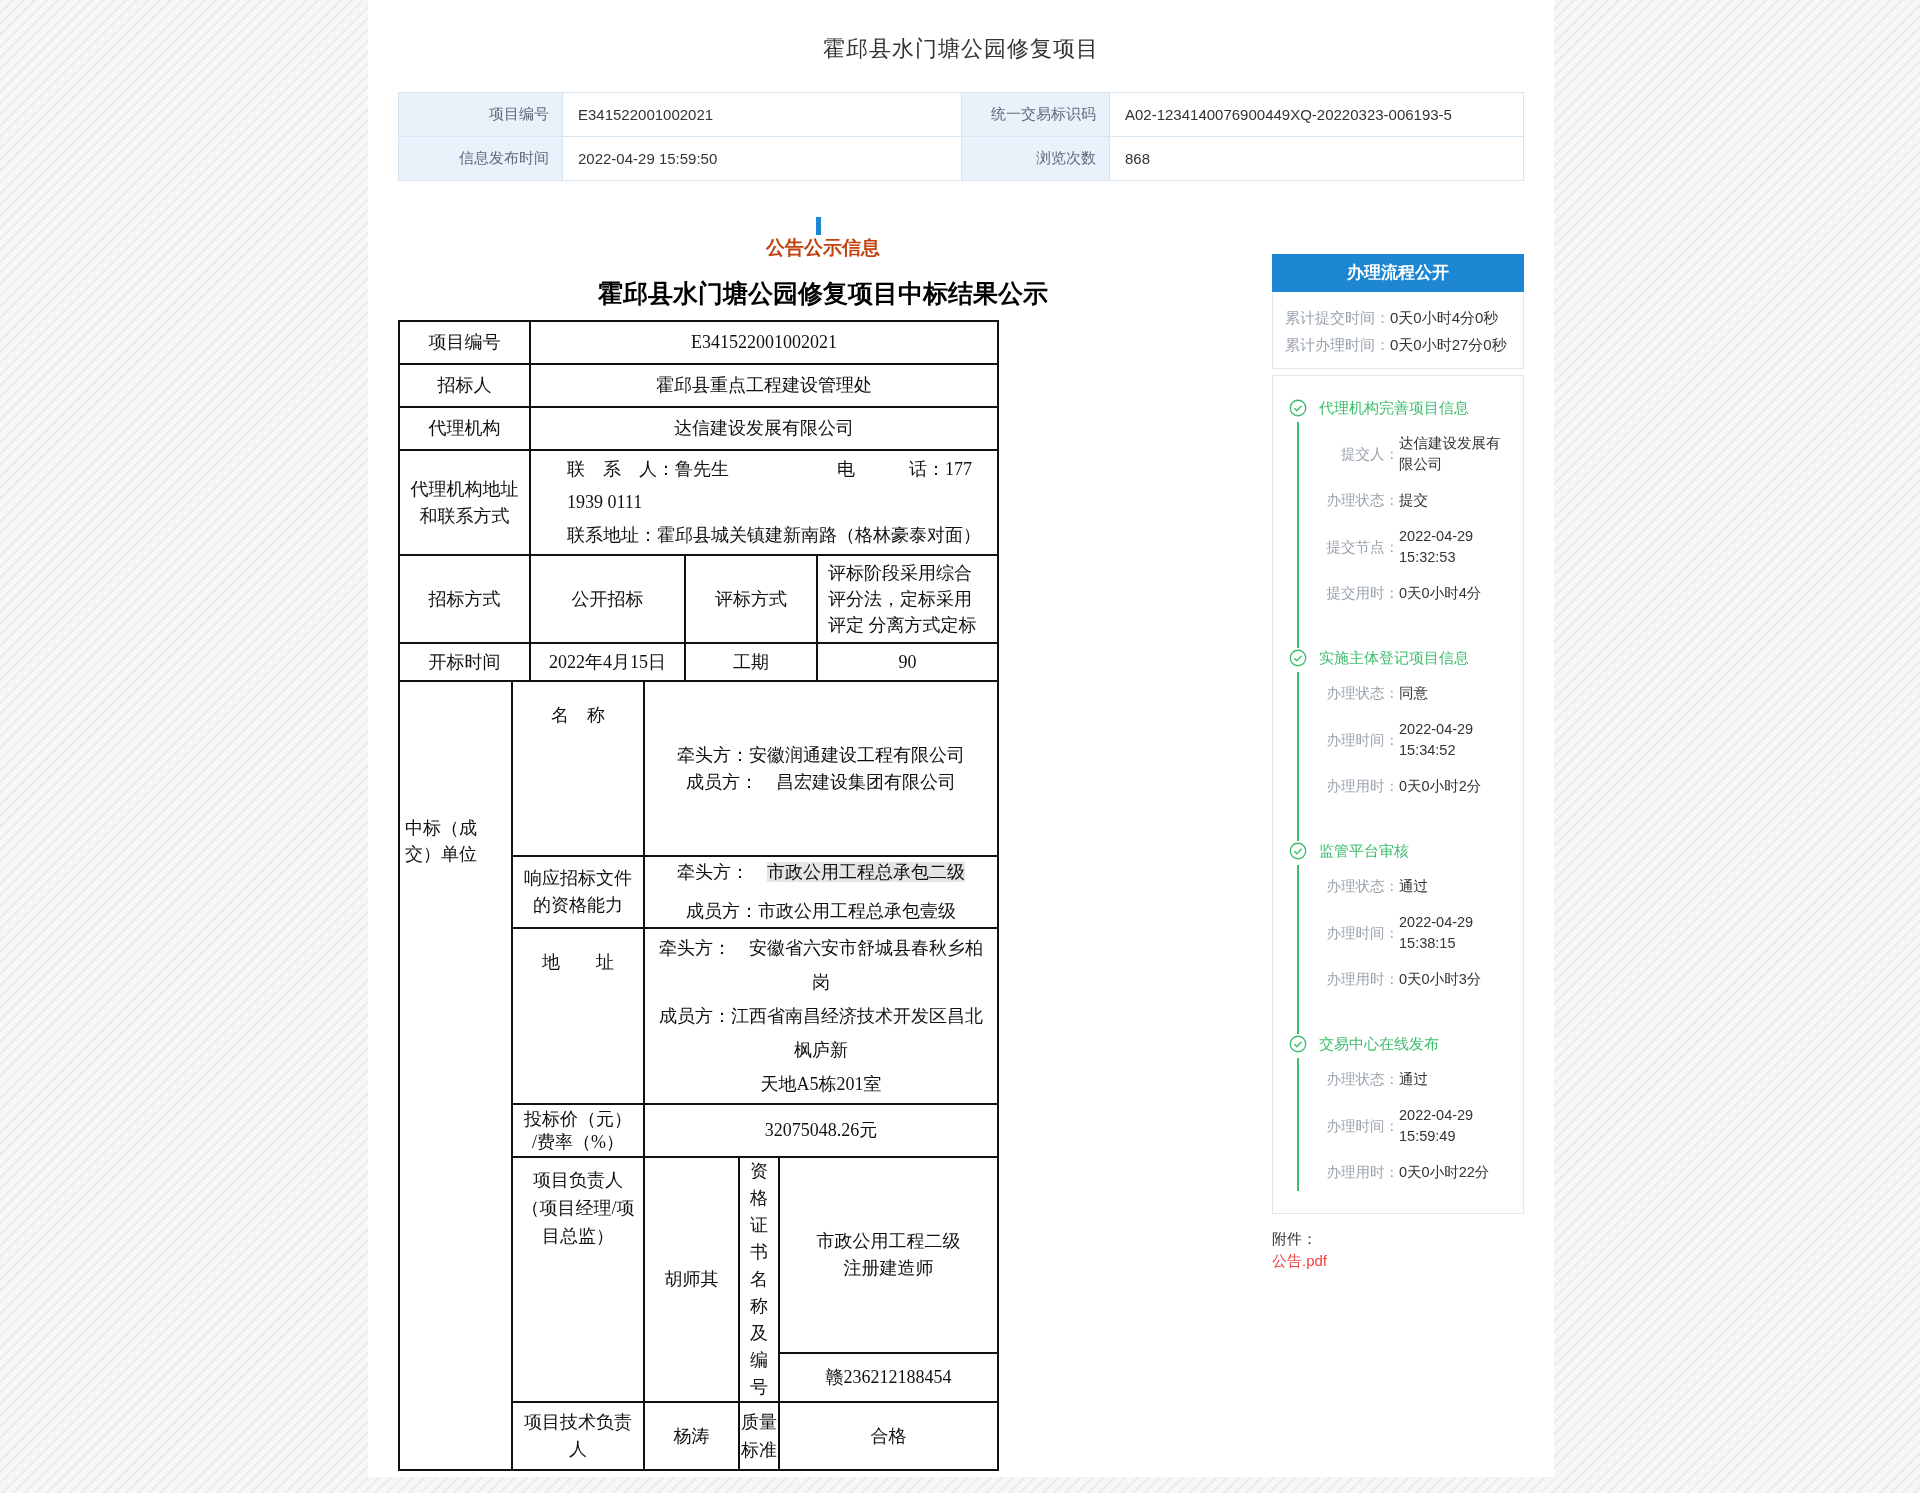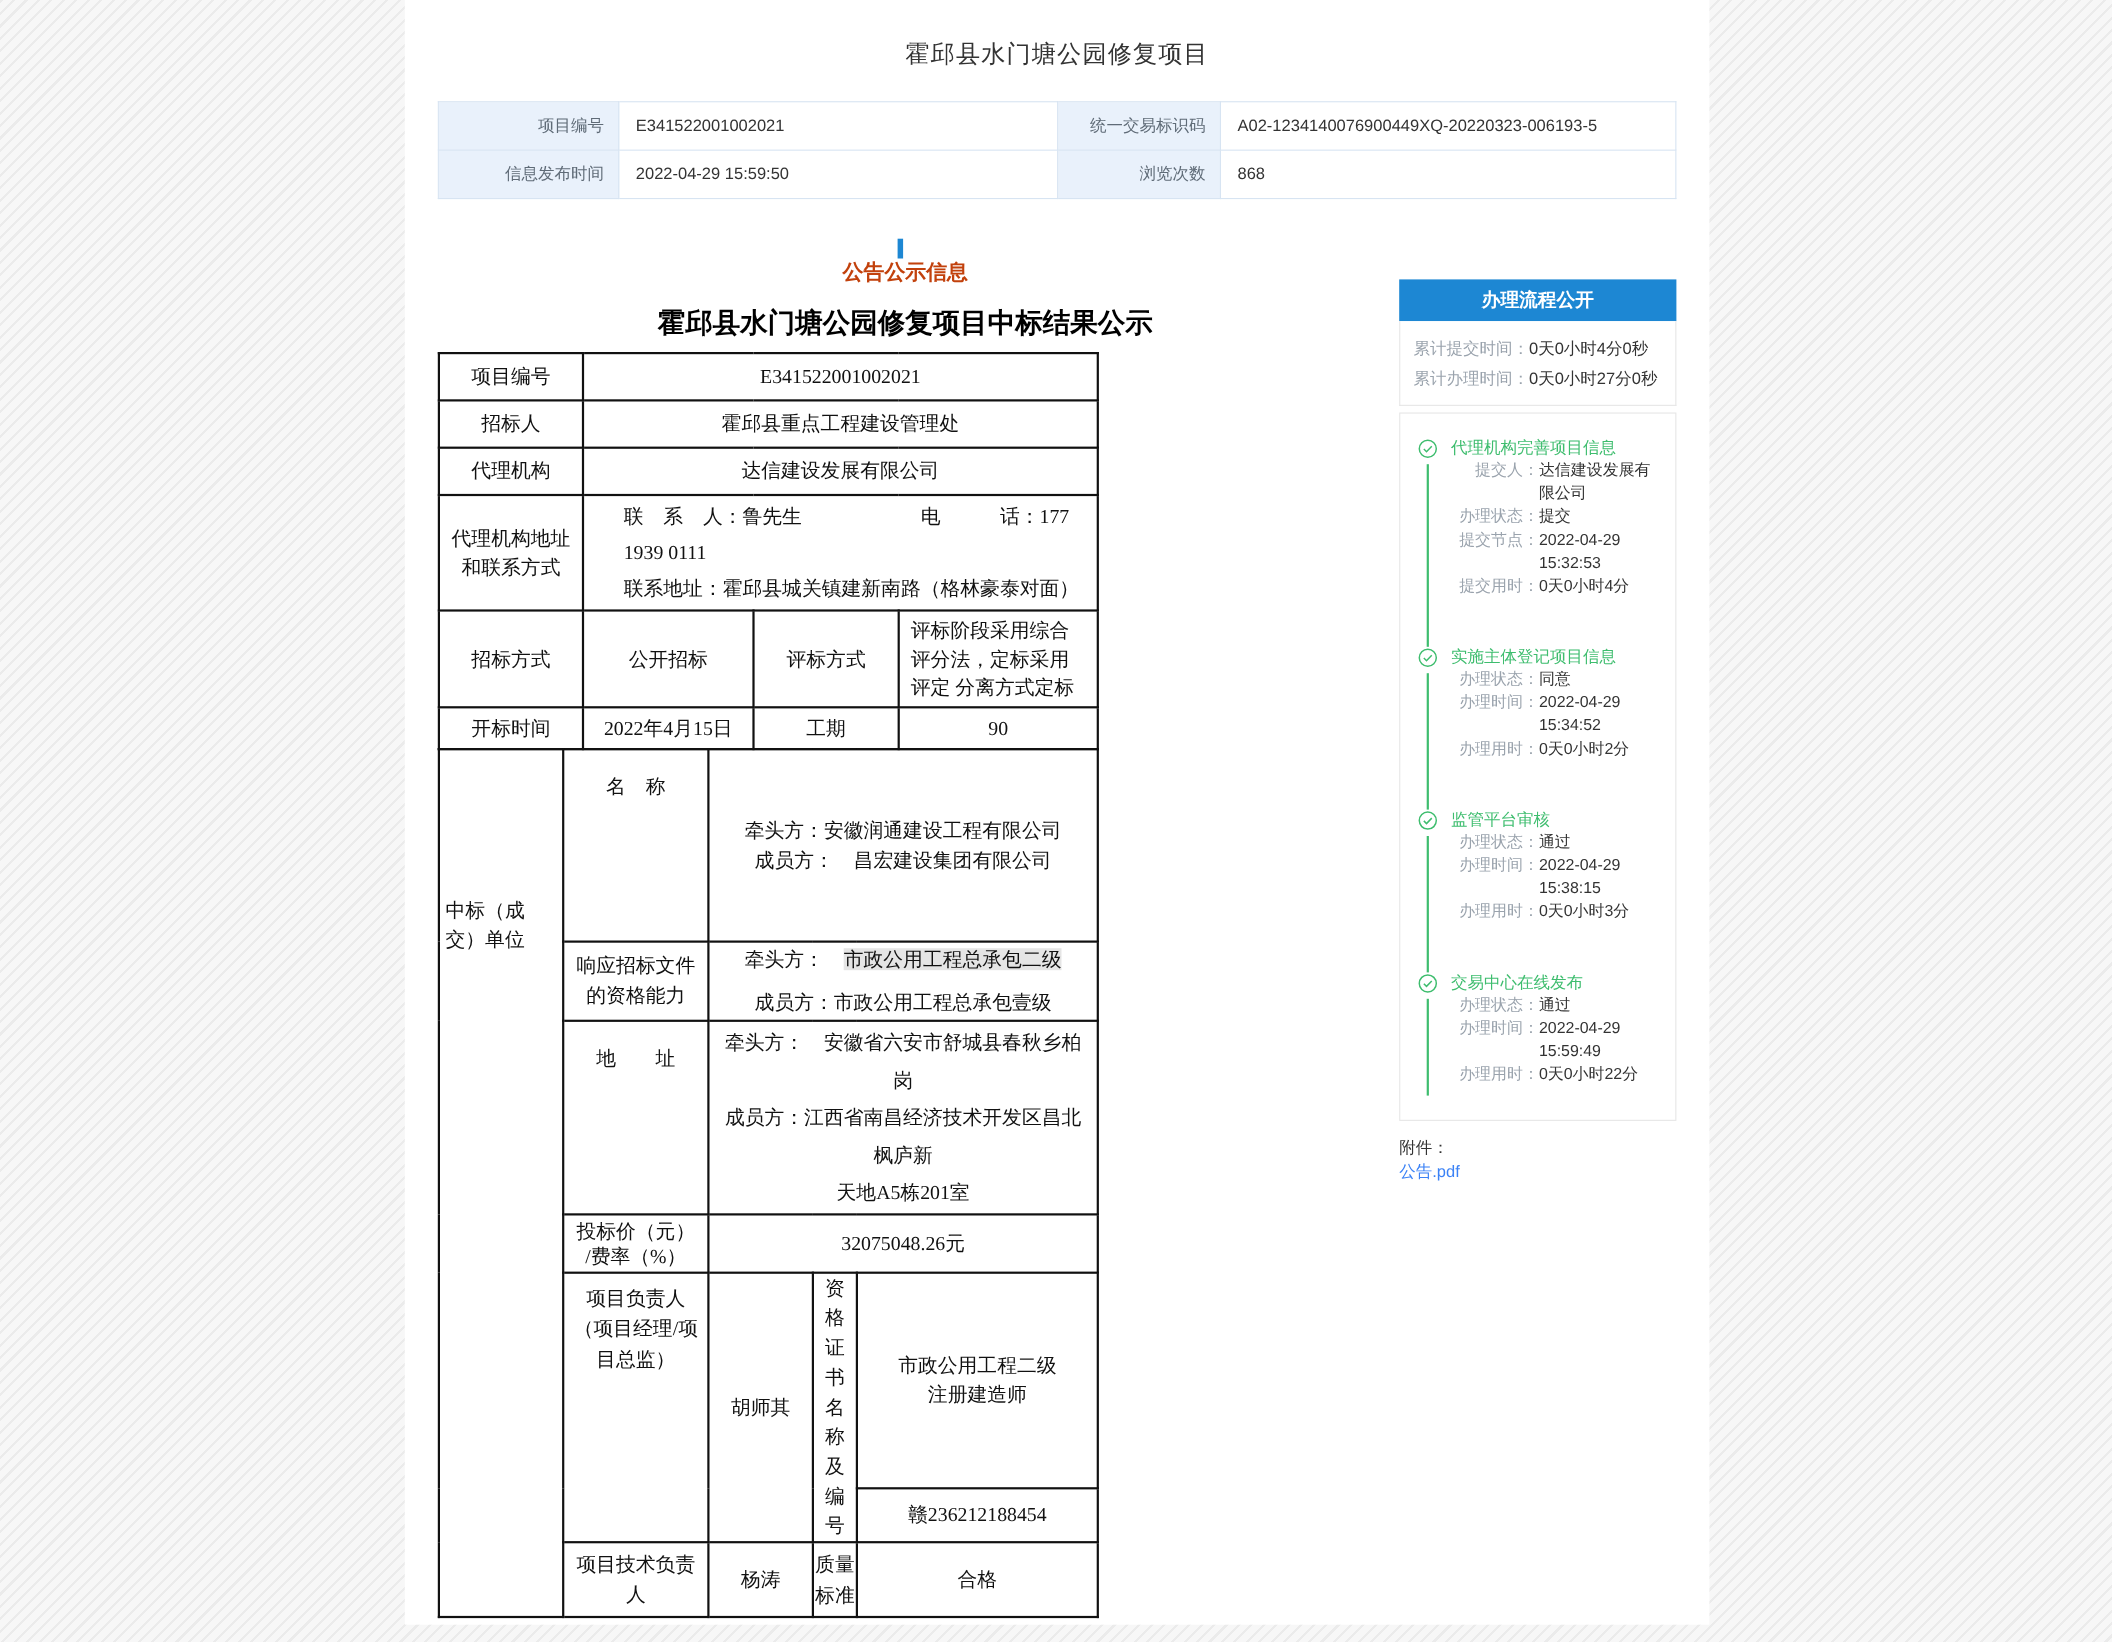--- a/index.html
+++ b/index.html
@@ -91,26 +91,26 @@
     padding:22px 14px 16px 16px;
   }
   .tl-item{position:relative;padding-left:30px;padding-bottom:44px;}
   .tl-item:last-child{padding-bottom:14px;}
   .tl-item::before{
     content:"";position:absolute;left:8px;top:24px;bottom:0;width:2px;background:#3ebd6e;
   }
   .tl-item:last-child::before{bottom:6px;}
   .tl-icon{position:absolute;left:0;top:1px;width:18px;height:18px;}
   .tl-title{color:#3ebd6e;font-size:15px;line-height:20px;}
-  .tl-row{display:flex;margin-top:0;font-size:14.5px;line-height:21px;}
+  .tl-row{display:flex;margin-top:15px;font-size:14.5px;line-height:21px;align-items:center;}
   .tl-lbl{width:80px;flex-shrink:0;text-align:right;color:#9aa3ad;}
   .tl-val{flex:1;color:#333;word-break:break-word;}
   .attachment{margin-top:14px;font-size:15px;line-height:22px;}
   .attachment .att-lbl{color:#333;}
-  .attachment a{color:#3b82f6;text-decoration:none;cursor:pointer;}
+  .attachment a{color:#ef4444;text-decoration:none;cursor:pointer;}
 </style>
 </head>
 <body>
 
 <div class="page">
   <div class="sheet">
 
     <h1 class="page-title">霍邱县水门塘公园修复项目</h1>
 
     <table class="info-table">

